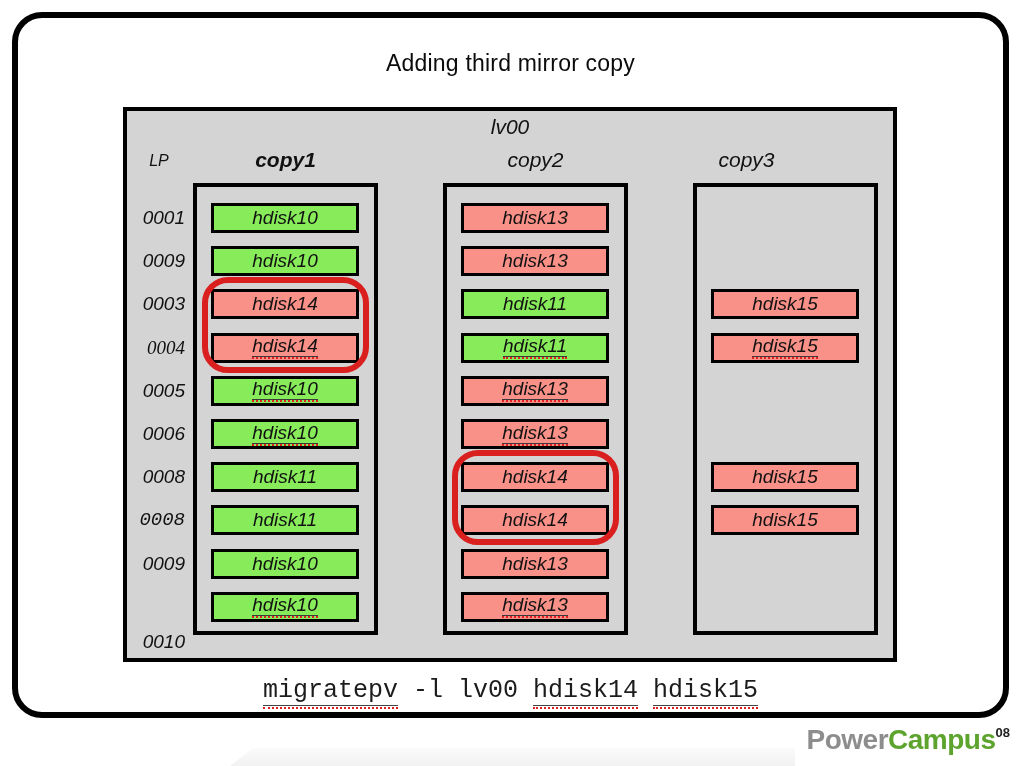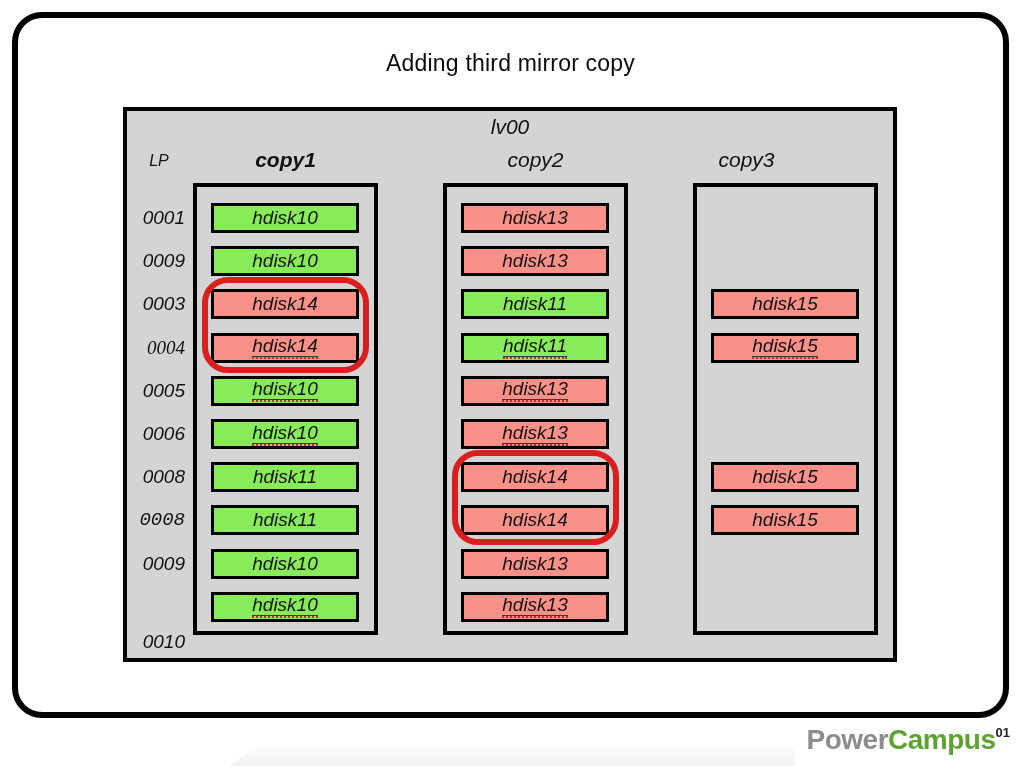--- a/index.html
+++ b/index.html
@@ -169,15 +169,16 @@
       </div>
       <div class="pv-block" style="left: 711px; top: 462.2px; width: 148px; height: 30px; background: var(--red);">
         <span class="pv-label"><span class="inner">hdisk15</span></span>
       </div>
       <div class="pv-block" style="left: 711px; top: 505.4px; width: 148px; height: 30px; background: var(--red);">
         <span class="pv-label"><span class="inner">hdisk15</span></span>
       </div>
       <div class="ring" style="left: 202px; top: 277.4px; width: 167px; height: 95.2px;"></div>
       <div class="ring" style="left: 452px; top: 450.2px; width: 167px; height: 95.2px;"></div>
     </div>
-  <div class="logo"><span class="logo-gray">Power</span><span class="logo-green">Campus</span><sup class="logo-sup">01</sup></div>
+  <div class="command" id="command-line"><span class="cmd-word miss"><span class="inner">migratepv</span></span> <span class="cmd-word"><span class="inner">-l</span></span> <span class="cmd-word"><span class="inner">lv00</span></span> <span class="cmd-word miss"><span class="inner">hdisk14</span></span> <span class="cmd-word miss"><span class="inner">hdisk15</span></span></div>
+  <div class="logo"><span class="logo-gray">Power</span><span class="logo-green">Campus</span><sup class="logo-sup">08</sup></div>
   <div class="bottom-shadow"></div>
 </div>
 
 </body></html>

